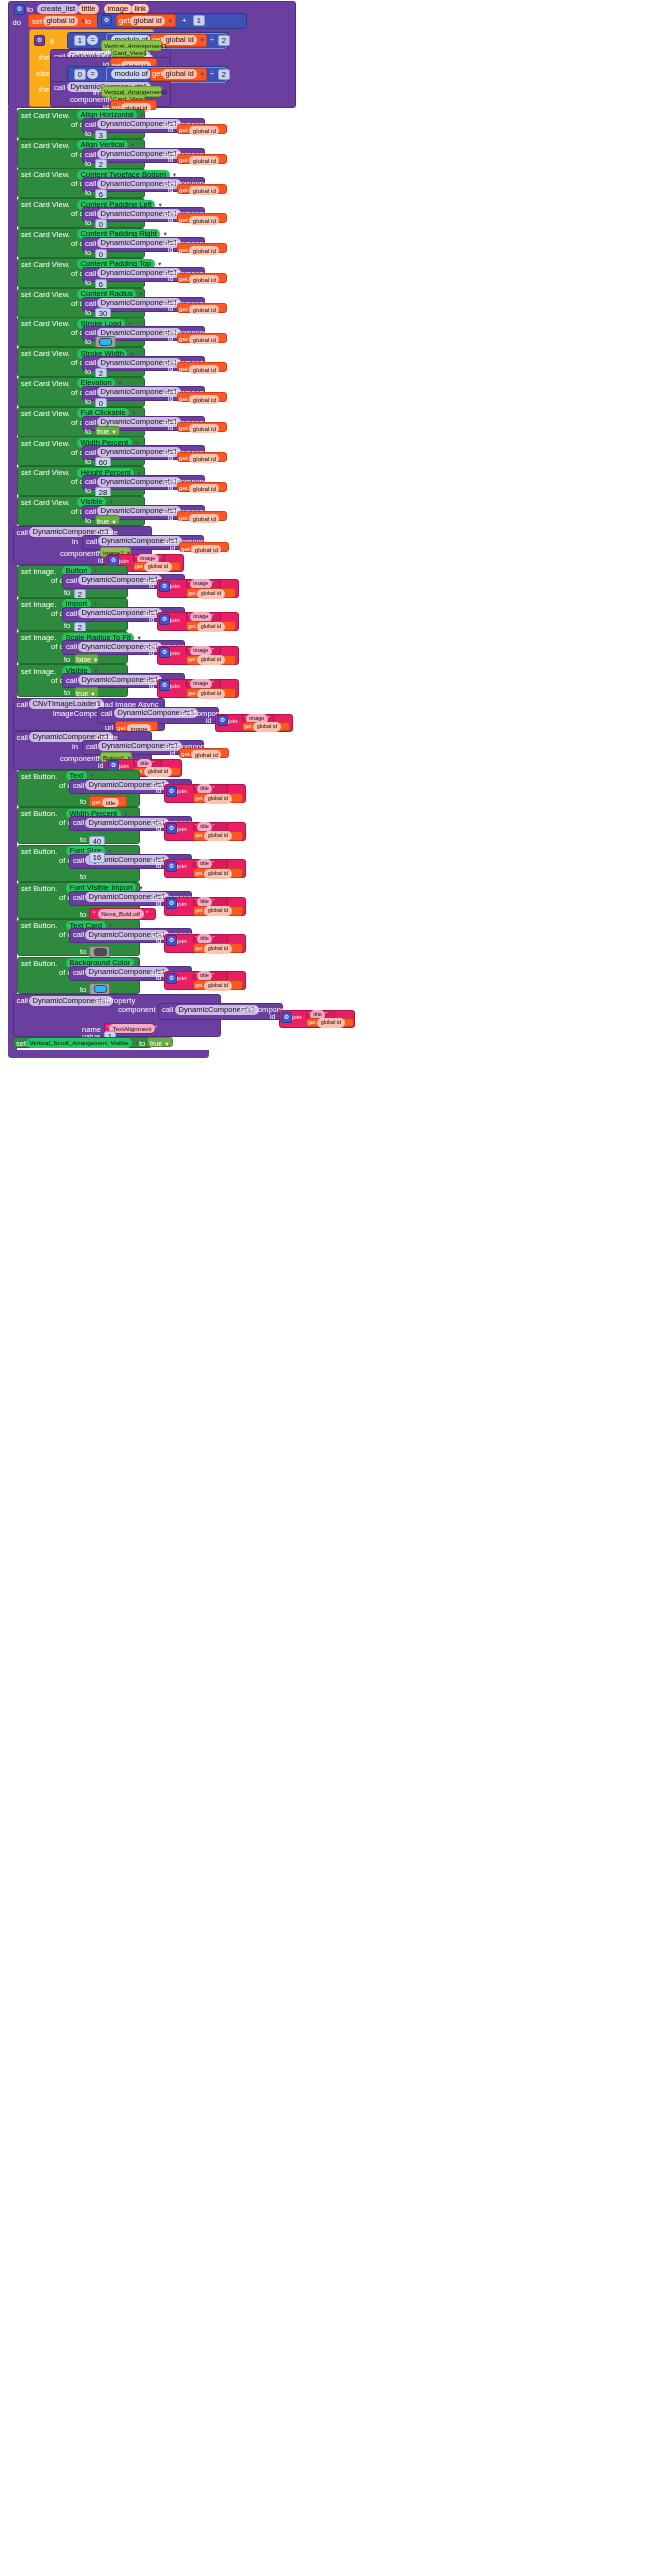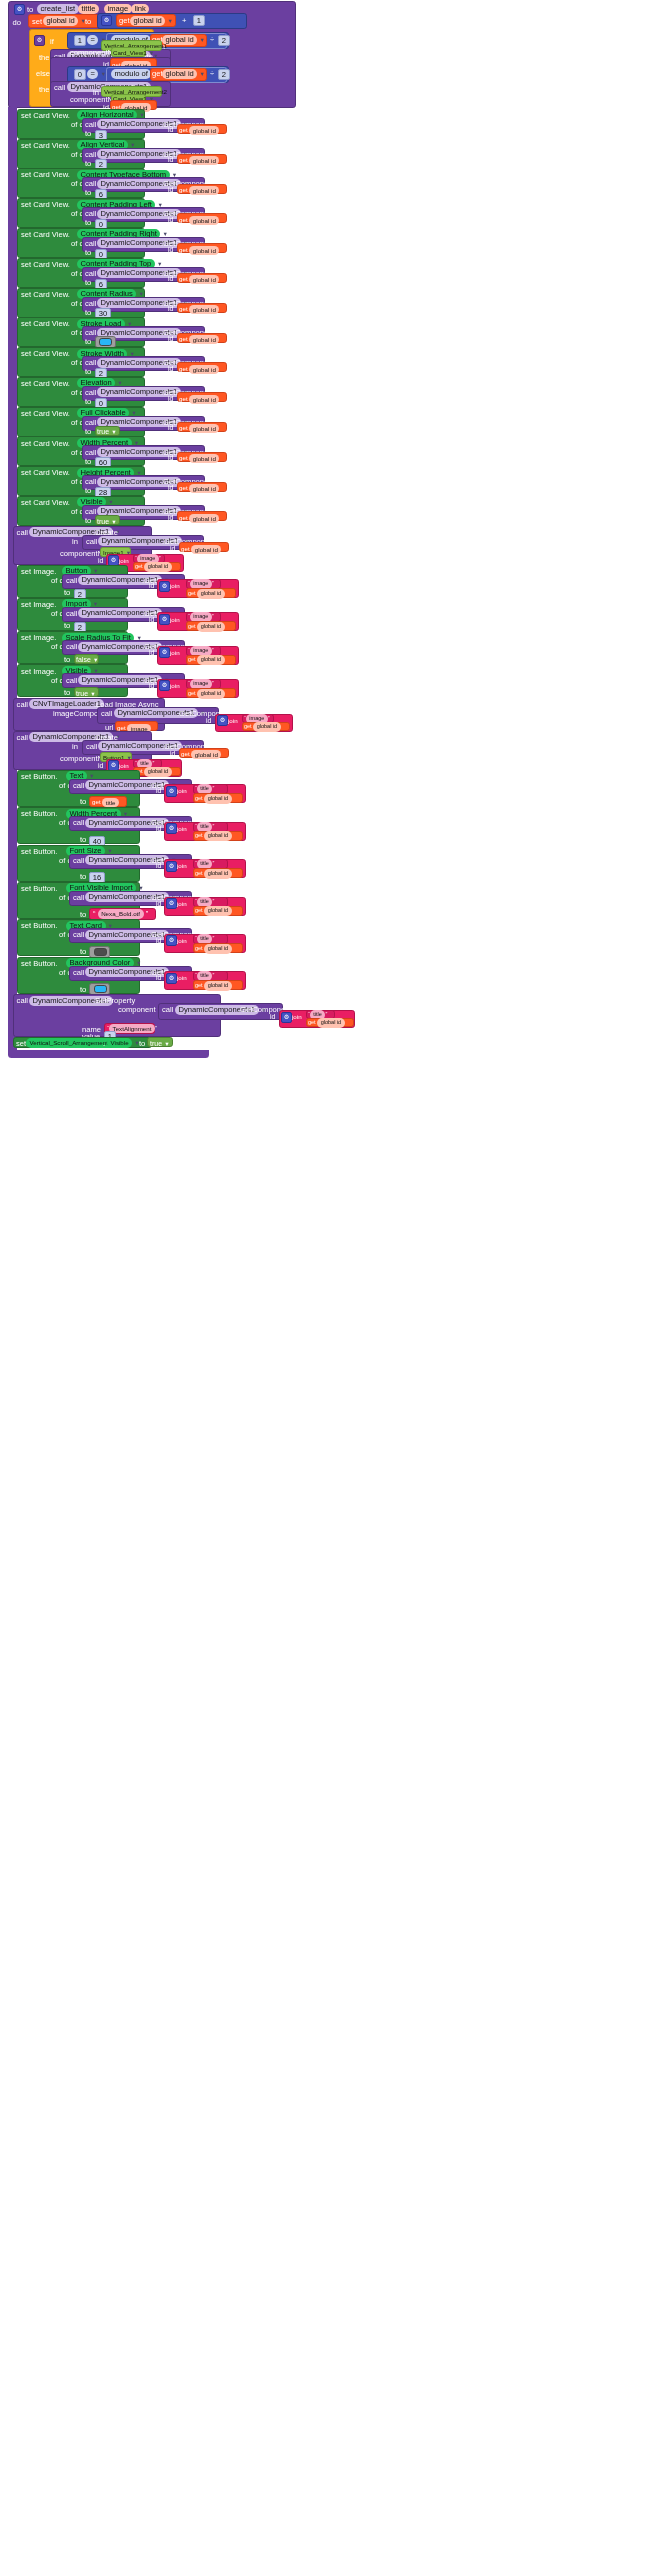--- a/index.html
+++ b/index.html
@@ -551,21 +551,21 @@
       <div class="lbl" style="left:149px;top:856px;">.GetComponent</div>
       <div class="lbl" style="left:156px;top:861px;font-size:7px;">id</div>
       <div class="blk c-txt" style="left:164px;top:859px;width:82px;height:19.4px;"></div>
       <div class="lbl" style="left:166px;top:861px;"><span class="gear">⚙</span></div>
       <div class="lbl" style="left:177px;top:861px;font-size:6.2px;">join</div>
       <div class="blk c-txt" style="left:193px;top:859px;width:35px;height:9.7px;background:#d81b60;"></div>
       <div class="lbl" style="left:195px;top:859px;font-size:5.5px;">“<span class="chip chip-tpink" style="font-size:5.5px;">title</span>”</div>
       <div class="blk c-var" style="left:193px;top:868px;width:50px;height:9.7px;"></div>
       <div class="lbl" style="left:195px;top:869px;font-size:5.5px;">get <span class="chip chip-pinkv" style="font-size:5.5px;">global id</span></div>
       <div class="lbl" style="left:80px;top:872px;">to</div>
-      <div class="lbl" style="left:89px;top:872px;"><span class="num">16</span></div>
+      <div class="lbl" style="left:89px;top:852px;"><span class="num">16</span></div>
       <div class="blk c-set" style="left:17.3px;top:882px;width:123px;height:37px;"></div>
       <div class="lbl" style="left:21px;top:884px;">set Button.</div>
       <div class="lbl" style="left:66px;top:883px;"><span class="chip chip-green">Font Visible Import</span><span class="caret">▼</span></div>
       <div class="lbl" style="left:59px;top:893px;">of component</div>
       <div class="blk c-call" style="left:69px;top:891px;width:123px;height:15.2px;"></div>
       <div class="lbl" style="left:73px;top:893px;">call</div>
       <div class="lbl" style="left:85px;top:892px;"><span class="chip chip-light">DynamicComponents1</span><span class="caret">▼</span></div>
       <div class="lbl" style="left:149px;top:893px;">.GetComponent</div>
       <div class="lbl" style="left:156px;top:899px;font-size:7px;">id</div>
       <div class="blk c-txt" style="left:164px;top:897px;width:82px;height:19.4px;"></div>

